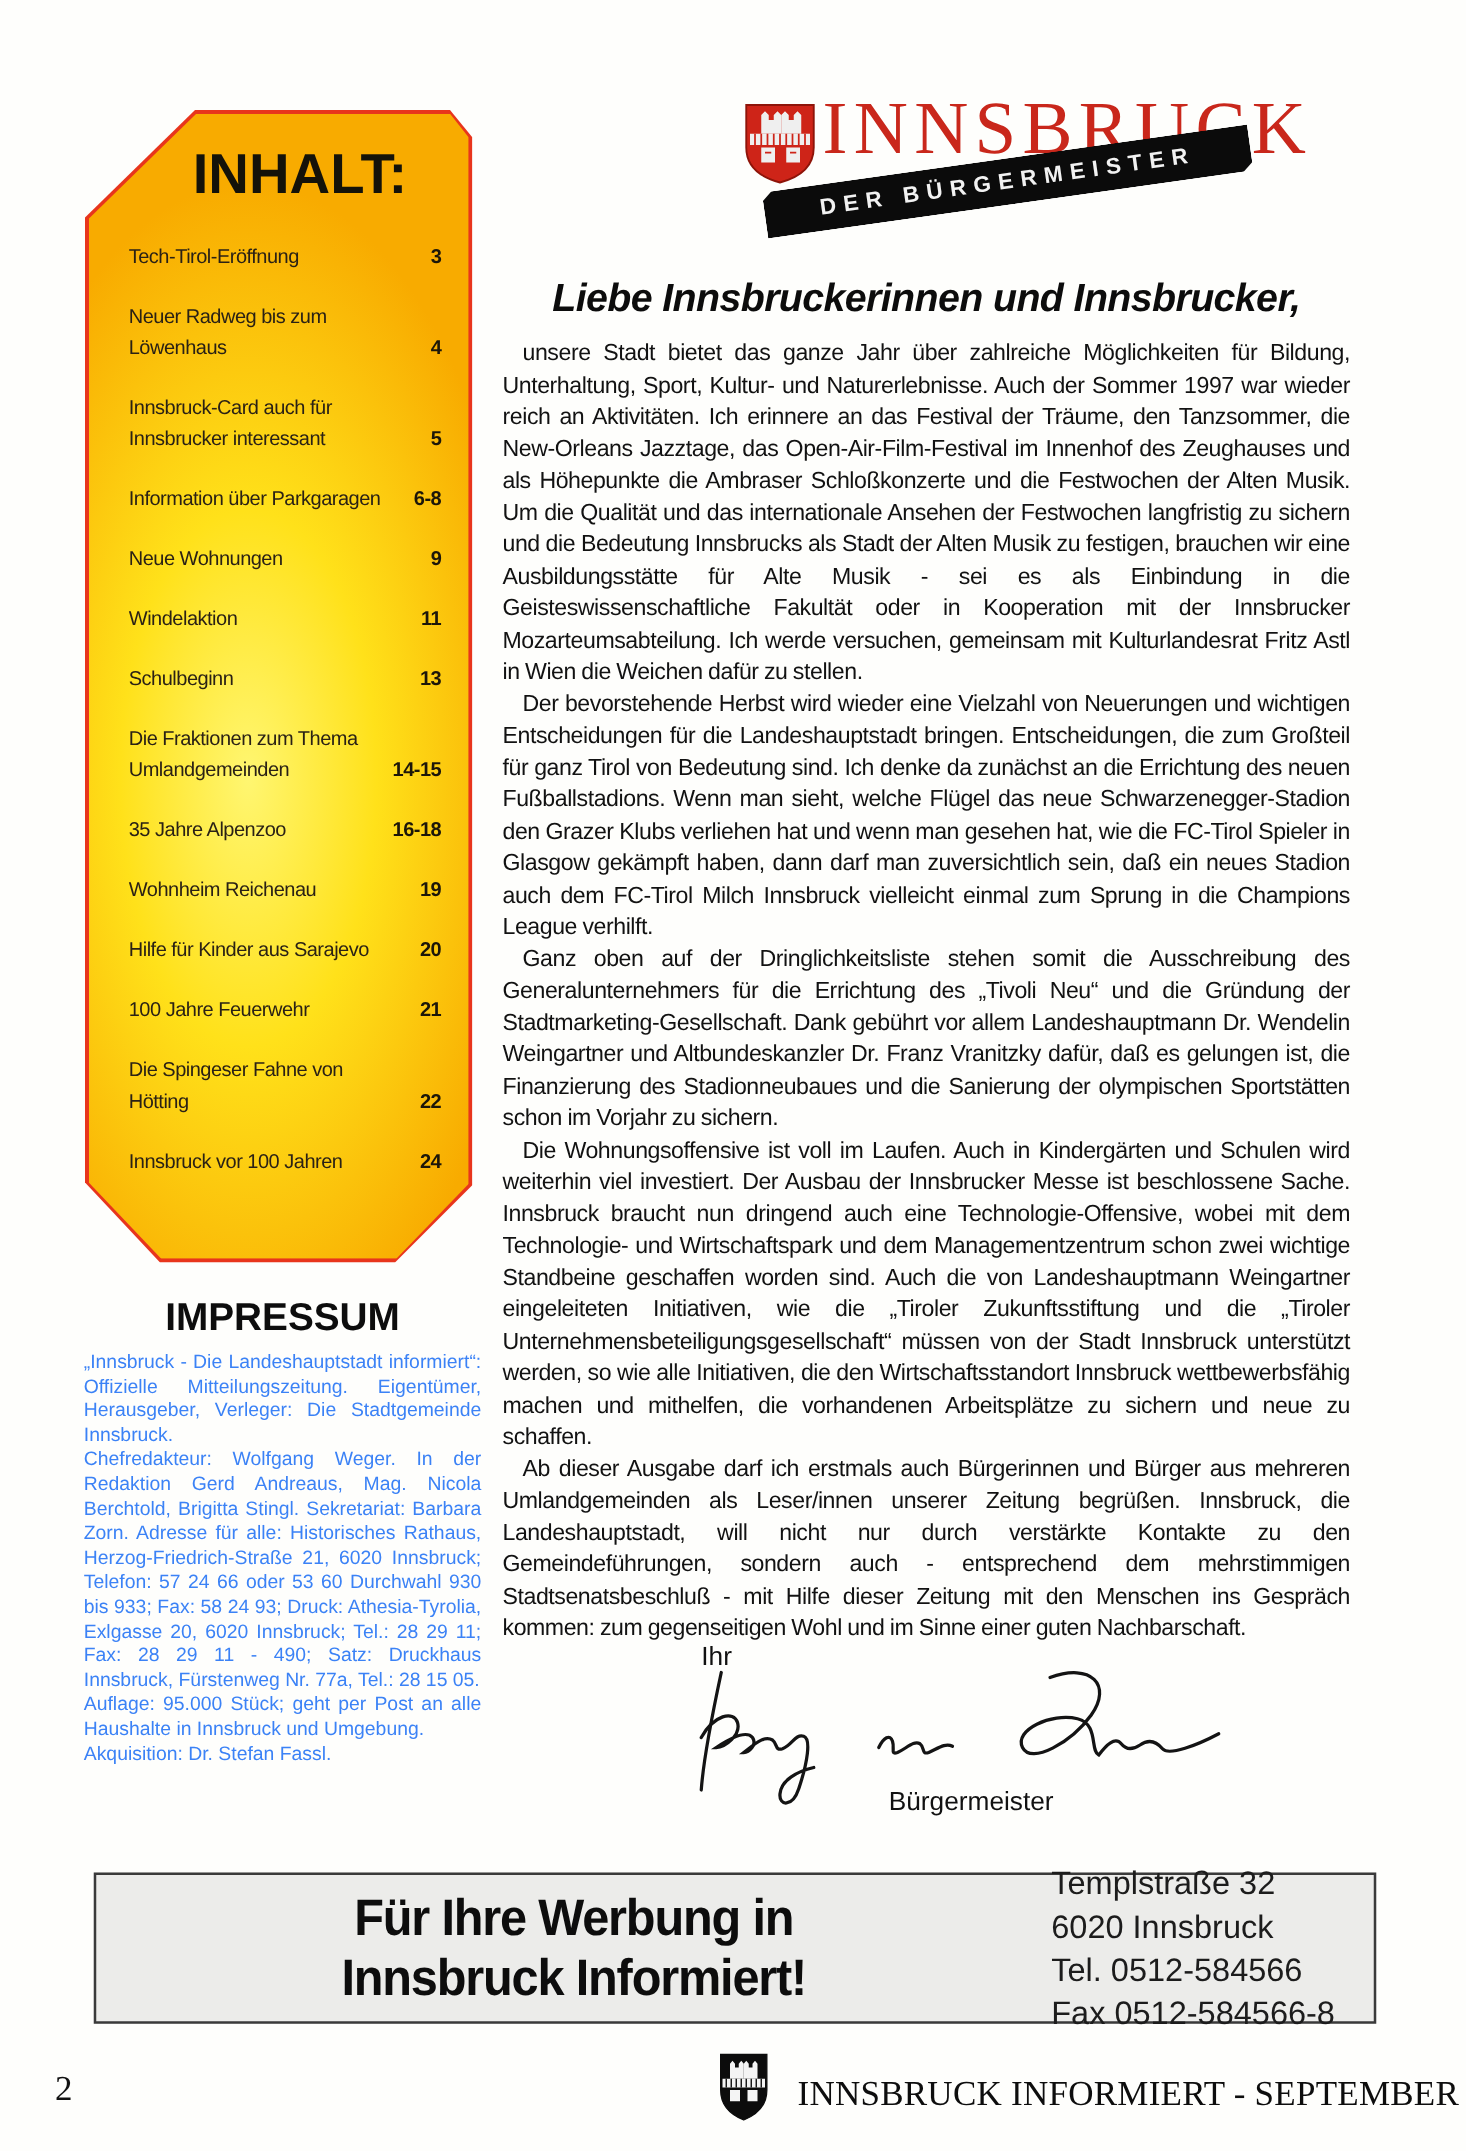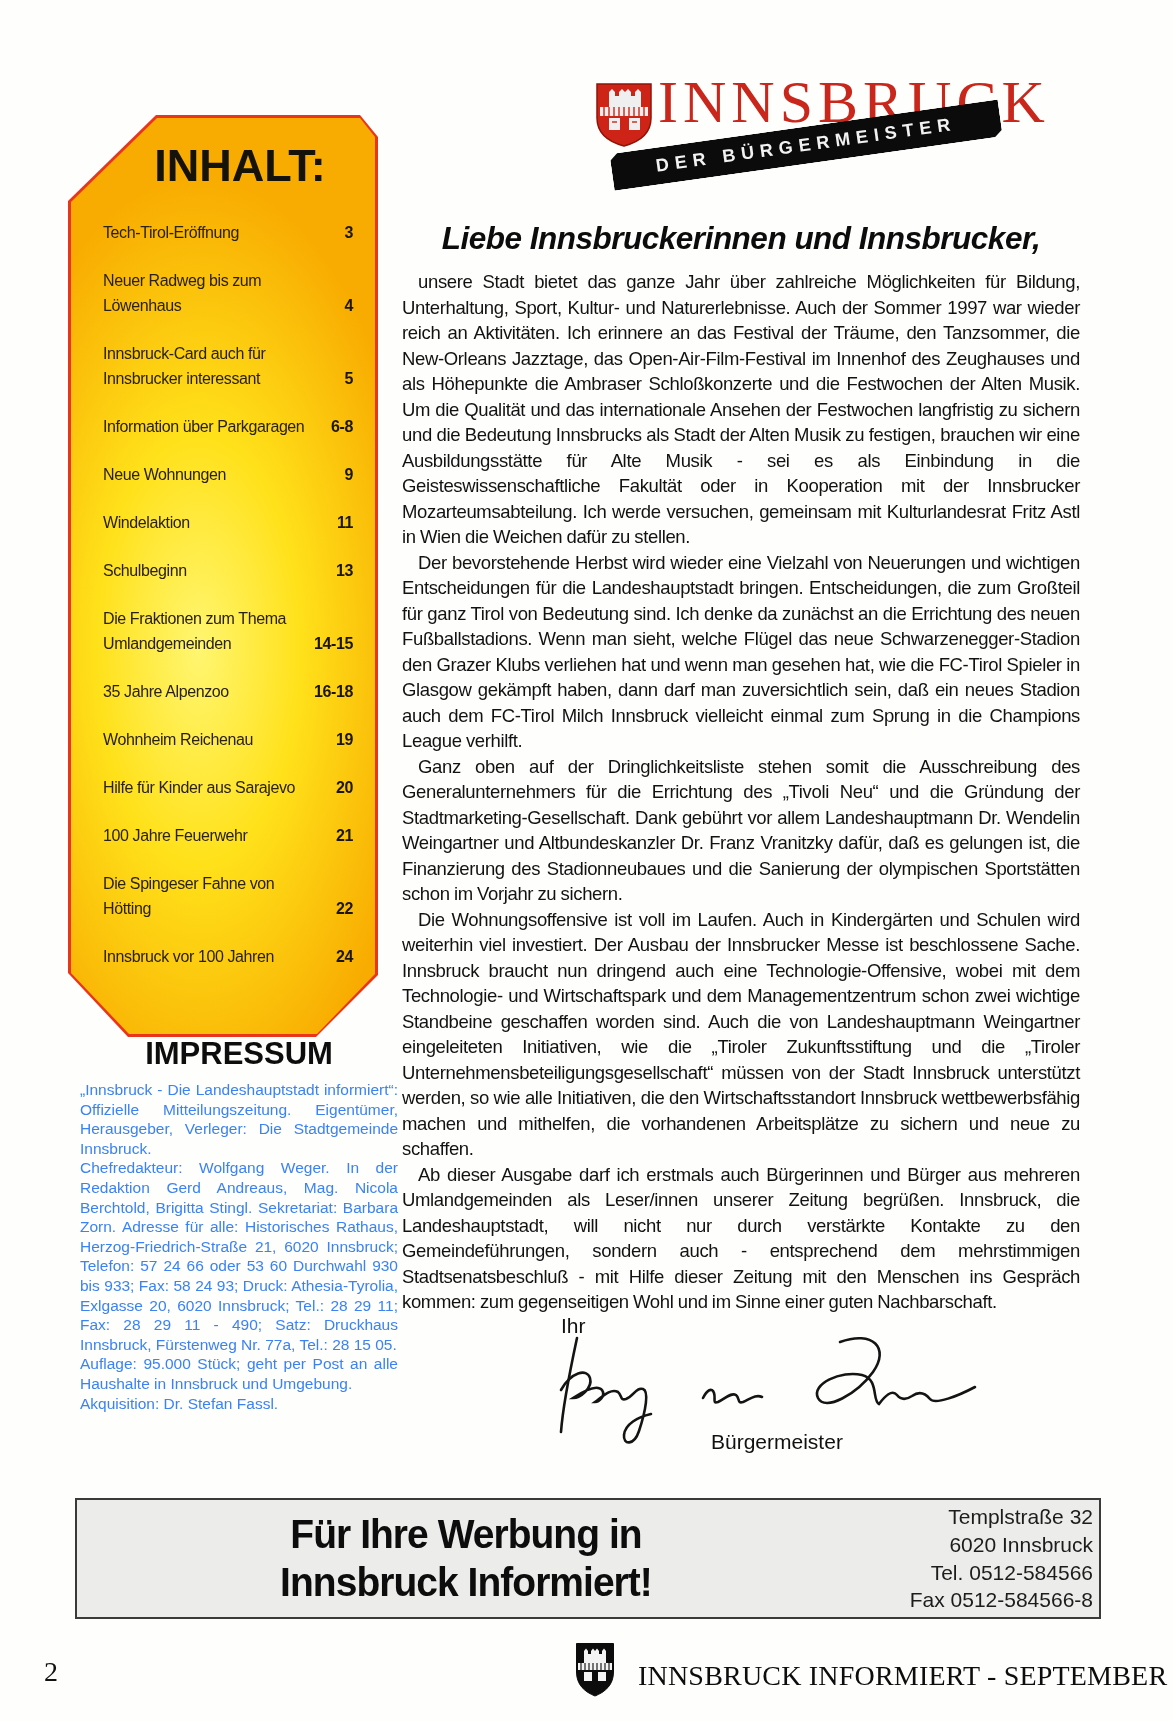--- a/index.html
+++ b/index.html
@@ -6,38 +6,37 @@
   body{
     width:1173px;height:1721px;position:relative;
     background:#fefefc;overflow:hidden;
     font-family:"Liberation Sans",sans-serif;color:#141414;
   }
   
   .inhalt-outer{
     position:absolute;left:68px;top:88px;width:310px;height:1180px;
     background:#e8351c;
     clip-path:polygon(88px 0,292px 0,310px 22px,310px 860px,248px 922px,60px 922px,0 858px,0 86px);
-    margin-top:27px;
   }
   .inhalt-inner{
     position:absolute;left:3px;top:3px;width:304px;height:916px;
     background:radial-gradient(ellipse 75% 52% at 42% 58%, #fff671 0%, #ffe11a 45%, #f8ab00 100%);
     clip-path:polygon(86px 0,289px 0,304px 19px,304px 856px,246px 916px,58px 916px,0 855px,0 84px);
   }
   .inhalt-title{
     margin-top:22px;padding-left:34px;text-align:center;
     font-size:45px;font-weight:800;letter-spacing:0;color:#141209;
   }
   .toc-list{display:flex;flex-direction:column;gap:23px;padding:28px 22px 0 32px;}
   .toc-item{display:flex;justify-content:space-between;align-items:flex-end;gap:8px;
     font-size:16px;line-height:25px;letter-spacing:-0.4px;color:#2a2115;}
   .toc-item .lbl{flex:1;max-width:218px;}
   .toc-item .pg{font-weight:700;flex-shrink:0;min-width:30px;text-align:right;color:#1c1609;}
   
-  .impressum{position:absolute;left:80px;top:1036px;width:318px;}
+  .impressum{position:absolute;left:67px;top:1036px;width:318px;}
   .impressum h2{margin:0 0 8px 0;text-align:center;font-size:31px;font-weight:800;letter-spacing:0;color:#0d0d0d;}
   .impressum p{margin:0;font-size:15.5px;line-height:19.6px;text-align:justify;color:#3b82f6;}
   
   .masthead{position:absolute;left:540px;top:66px;width:580px;height:150px;}
   .crest{position:absolute;left:55px;top:16px;}
   .masthead-word{
     position:absolute;left:118px;top:2px;
     font-family:"Liberation Serif",serif;font-size:60px;letter-spacing:5px;
     color:#c9271b;font-weight:500;white-space:nowrap;
   }
@@ -70,21 +69,21 @@
     display:flex;align-items:center;
   }
   .ad-logo{position:relative;width:345px;height:100%;flex-shrink:0;}
   .ad-logo .brand{
     position:absolute;left:20px;bottom:12px;
     font-size:47px;font-weight:900;font-style:italic;letter-spacing:0px;color:#0b0b0b;
   }
   .ad-logo svg{position:absolute;left:0;top:0;}
   .ad-center{flex:1;text-align:center;font-weight:800;font-size:41px;line-height:1.16;
     letter-spacing:-1px;color:#0d0d0d;transform:scaleX(0.95);}
-  .ad-contact{width:238px;flex-shrink:0;text-align:right;font-size:21px;line-height:1.33;color:#1c1c1c;padding-right:6px;}
+  .ad-contact{width:238px;flex-shrink:0;text-align:left;font-size:26px;line-height:1.33;color:#1c1c1c;padding-right:20px;}
   
   .footer-page{position:absolute;left:44px;top:1656px;font-family:"Liberation Serif",serif;font-size:28px;color:#111;}
   .footer-crest{position:absolute;left:575px;top:1642px;}
   .footer-title{
     position:absolute;left:638px;top:1660px;width:512px;text-align:right;
     font-family:"Liberation Serif",serif;font-size:28px;letter-spacing:0.2px;color:#0d0d0d;white-space:nowrap;
   }
 </style>
 </head>
 <body>

